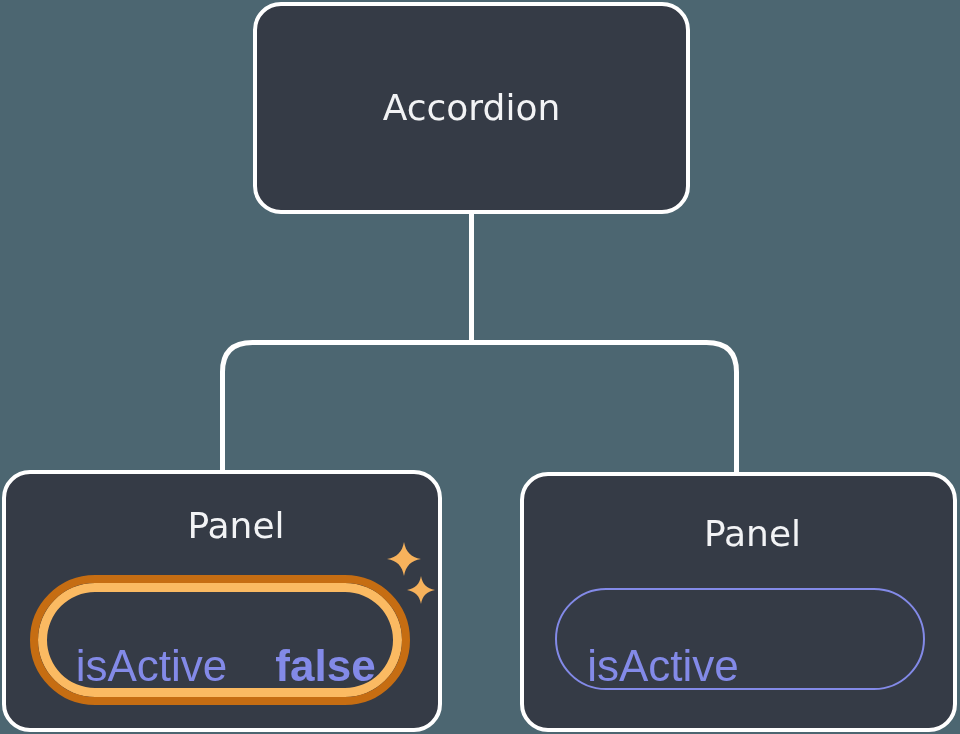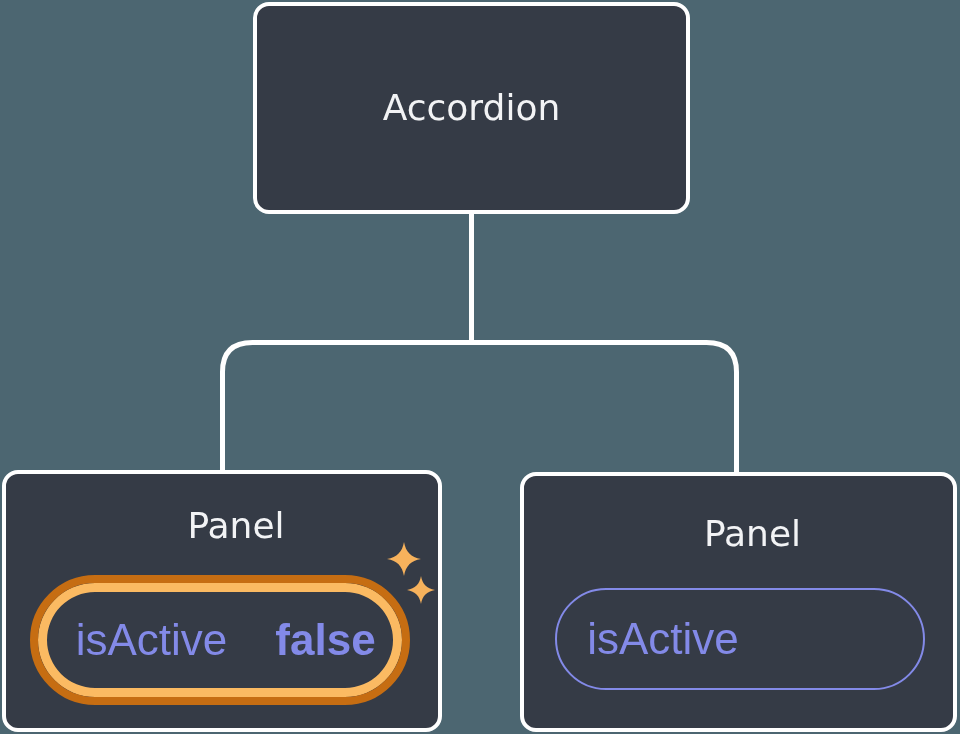--- a/index.html
+++ b/index.html
@@ -11,38 +11,38 @@
   body{
     width:960px;height:734px;position:relative;overflow:hidden;
     background:var(--bg);
     font-family:"Liberation Sans",sans-serif;
   }
   .connectors{position:absolute;left:0;top:0;z-index:0;}
   .connectors path{stroke:var(--connector);stroke-width:5;fill:none;}
 
   .node{
     position:absolute;background:var(--node-bg);
-    border:4px solid var(--node-border);border-radius:16px;
+    border:4px solid var(--node-border);border-radius:28px;
     box-sizing:border-box;z-index:1;
   }
   .node-title{
     color:var(--title);
     font-family:"DejaVu Sans","Liberation Sans",sans-serif;
     font-size:36px;font-weight:500;line-height:42px;white-space:nowrap;
   }
   #accordion{left:253px;top:2px;width:437px;height:212px;
     display:flex;align-items:center;justify-content:center;}
   #panel-left{left:2px;top:470px;width:440px;height:262px;}
   #panel-right{left:520px;top:472px;width:437px;height:260px;}
   .panel-title{position:absolute;left:0;right:0;text-align:center;margin-left:28px;}
   #panel-left .panel-title{top:31px;}
   #panel-right .panel-title{top:37px;}
 
   .pill{
-    position:absolute;display:flex;align-items:center;box-sizing:border-box;
+    position:absolute;display:flex;align-items:flex-end;box-sizing:border-box;
     border-radius:999px;color:var(--purple);font-size:44px;line-height:1;
   }
   .pill .seg{display:flex;align-items:center;justify-content:center;white-space:nowrap;}
   .pill .seg.value{flex:1;}
   .pill .divider{width:2px;}
 
   .pill-active{
     left:24px;top:101px;width:380px;height:130px;
     border:8px solid var(--orange-dark);
     box-shadow:inset 0 0 0 9px var(--orange-light);

